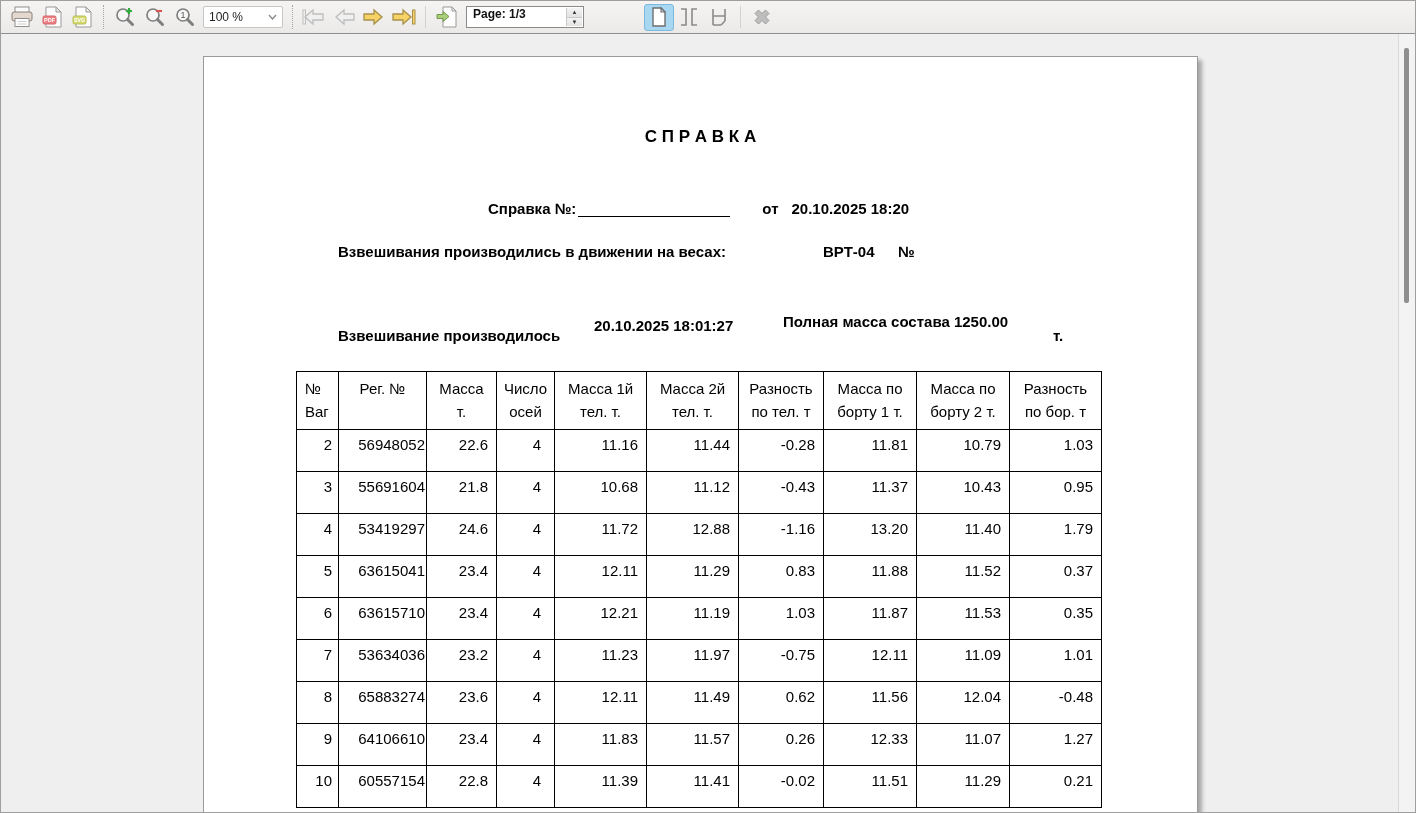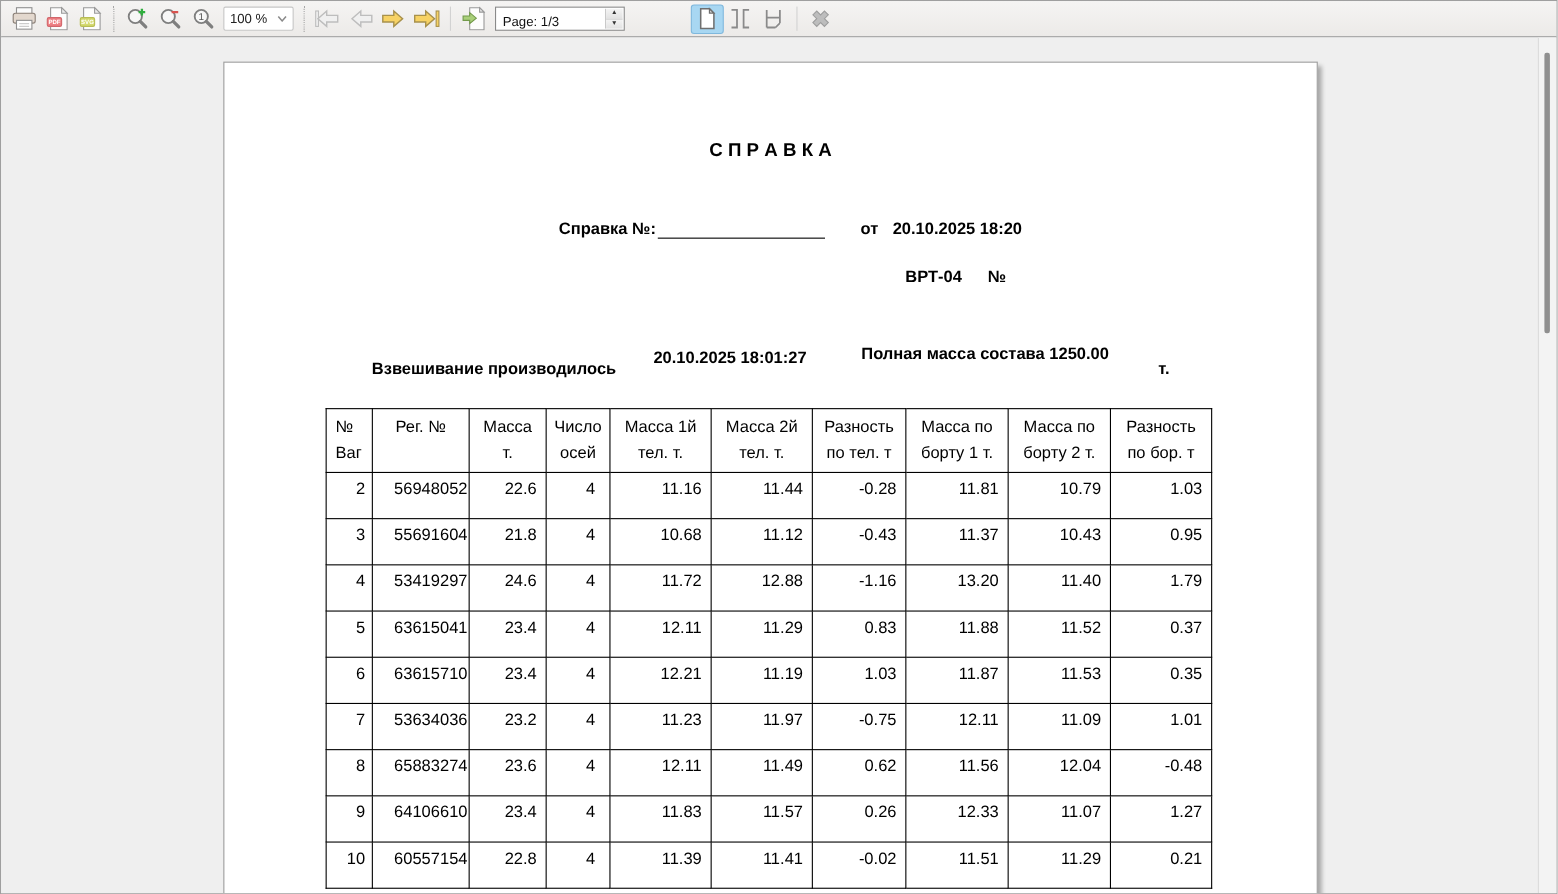--- a/index.html
+++ b/index.html
@@ -15,28 +15,28 @@
     display:flex;align-items:center;padding:0 6px;box-sizing:border-box;
   }
   .tbtn{
     width:30px;height:27px;display:flex;align-items:center;justify-content:center;
     border-radius:3px;flex:none;
   }
   .tbtn.selected{background:#a8d7f2;border:1px solid #7fb8dd;box-sizing:border-box;}
   .tsep{width:0;height:24px;border-left:1px dotted #a5a5a5;margin:0 6px;flex:none;}
   .tsep2{width:1px;height:22px;background:#d2d2d2;margin:0 6px;flex:none;}
   .combo{
-    width:64px;height:22px;background:#fff;border:1px solid #c6c6c6;border-radius:2px;
+    width:80px;height:22px;background:#fff;border:1px solid #c6c6c6;border-radius:2px;
     display:flex;align-items:center;justify-content:space-between;
     padding:0 5px;font-size:12px;color:#222;margin:0 3px;flex:none;box-sizing:border-box;
   }
   .spinbox{
     width:118px;height:22px;background:#fff;border:1px solid #8a8a8a;
-    display:flex;align-items:flex-end;font-size:12px;color:#111;
-    padding-left:6px;position:relative;margin-left:4px;flex:none;box-sizing:border-box;
+    display:flex;align-items:flex-start;font-size:12px;color:#111;
+    padding-left:6px;position:relative;margin-left:4px;flex:none;box-sizing:border-box;font-weight:bold;
   }
   .spinbtns{
     position:absolute;right:1px;top:1px;bottom:1px;width:15px;
     display:flex;flex-direction:column;border-left:1px solid #c9c9c9;
   }
   .spinbtns div{
     flex:1;display:flex;align-items:center;justify-content:center;
     background:linear-gradient(#f4f4f4,#e2e2e2);font-size:6px;color:#333;
   }
   .spinbtns div:first-child{border-bottom:1px solid #c9c9c9;}
@@ -49,21 +49,21 @@
   }
   .vthumb{position:absolute;left:5px;top:14px;width:5px;height:255px;background:#8f8f8f;border-radius:2px;}
   .page{
     position:absolute;left:202px;top:22px;width:993px;height:1380px;
     background:#ffffff;border:1px solid #9a9a9a;
     box-shadow:4px 4px 4px rgba(0,0,0,0.30);
     color:#000;
   }
   .doc-title{position:absolute;top:70px;left:0;width:100%;text-align:center;font-size:17px;font-weight:bold;}
   .doc-subtitle{position:absolute;top:96px;left:0;width:100%;text-align:center;font-size:15.5px;font-weight:bold;}
-  .ref-line{position:absolute;top:142px;left:304px;font-size:15px;font-weight:bold;display:flex;align-items:flex-end;}
+  .ref-line{position:absolute;top:142px;left:284px;font-size:15px;font-weight:bold;display:flex;align-items:flex-end;}
   .ref-blank{display:inline-block;width:152px;height:17px;border-bottom:1px solid #000;margin-left:2px;}
   .ref-from{margin-left:32px;}
   .ref-dt{margin-left:13px;}
   .abs{position:absolute;font-size:15px;font-weight:bold;white-space:nowrap;}
   
   .tblwrap{position:absolute;top:314px;left:92px;}
   table.report{border-collapse:collapse;table-layout:fixed;font-size:15px;}
   table.report th,table.report td{
     border:1px solid #000;box-sizing:border-box;overflow:hidden;
   }
@@ -234,20 +234,21 @@
 
       <div class="doc-title">С П Р А В К А</div>
 
       <div class="ref-line">
         <span>Справка №:</span>
         <span class="ref-blank"></span>
         <span class="ref-from">от</span>
         <span class="ref-dt">20.10.2025 18:20</span>
       </div>
 
+      <span class="abs" style="top:186px;left:134px;">Взвешивания производились в движении на весах:</span>
       <span class="abs" style="top:186px;left:619px;">ВРТ-04</span>
       <span class="abs" style="top:186px;left:694px;">№</span>
 
       <span class="abs" style="top:270px;left:134px;">Взвешивание производилось</span>
       <span class="abs" style="top:260px;left:390px;">20.10.2025 18:01:27</span>
       <span class="abs" style="top:256px;left:579px;">
         <span>Полная масса состава</span>
         <span>1250.00</span>
       </span>
       <span class="abs" style="top:270px;left:849px;">т.</span>

